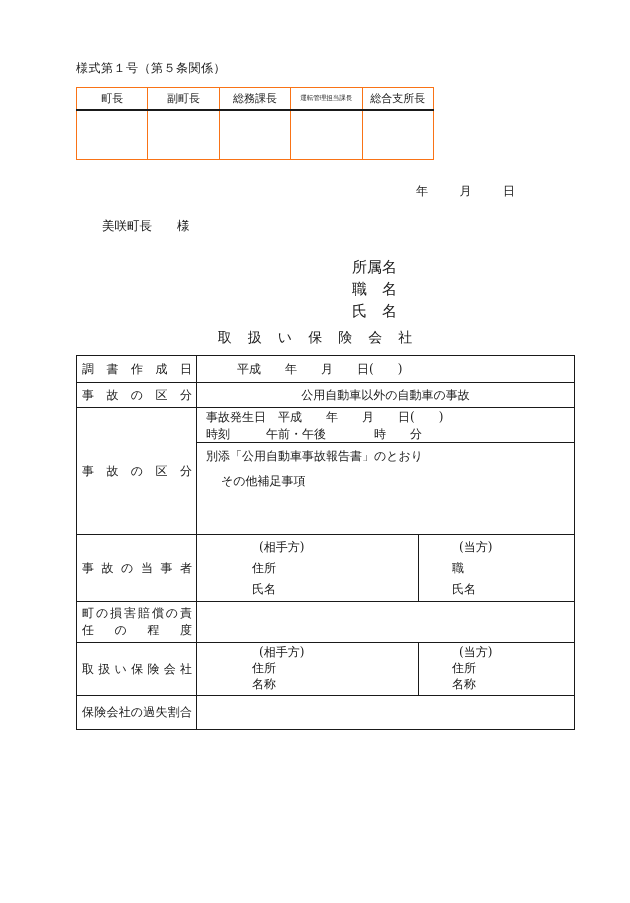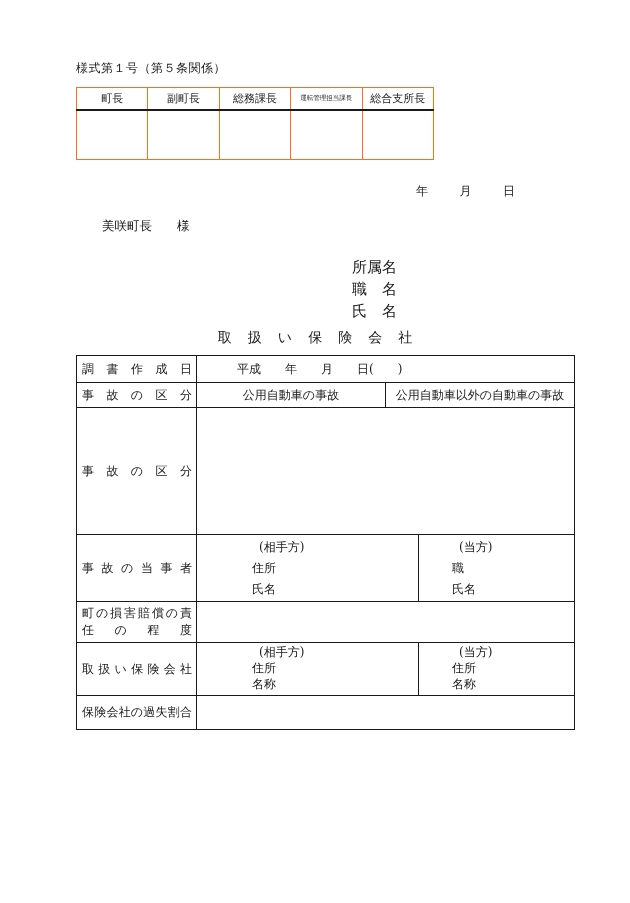--- a/index.html
+++ b/index.html
@@ -212,28 +212,37 @@
         <span class="j">調書作成日</span>
       </div>
       <div class="mcontent">平成　　年　　月　　日(　　)</div>
     </div>
 
     <div class="mrow r2">
       <div class="mlabel">
         <span class="j">事故の区分</span>
       </div>
       <div class="mcontent">
-        <div class="cell-l">公用自動車の事故</div>
         <div class="cell-r">公用自動車以外の自動車の事故</div>
       </div>
     </div>
 
     <div class="mrow r3">
       <div class="mlabel">
         <span class="j">事故の区分</span>
+      </div>
+      <div class="mcontent">
+        <div class="sub-a">
+          <div>事故発生日　平成　　年　　月　　日(　　)</div>
+          <div>時刻　　　午前・午後　　　　時　　分</div>
+        </div>
+        <div class="sub-b">
+          <div>別添「公用自動車事故報告書」のとおり</div>
+          <div class="note2">その他補足事項</div>
+        </div>
       </div>
     </div>
 
     <div class="mrow r4 party-row">
       <div class="mlabel">
         <span class="j">事故の当事者</span>
       </div>
       <div class="mcontent">
         <div class="cell-l">
           <div class="ptitle">(相手方)</div>

